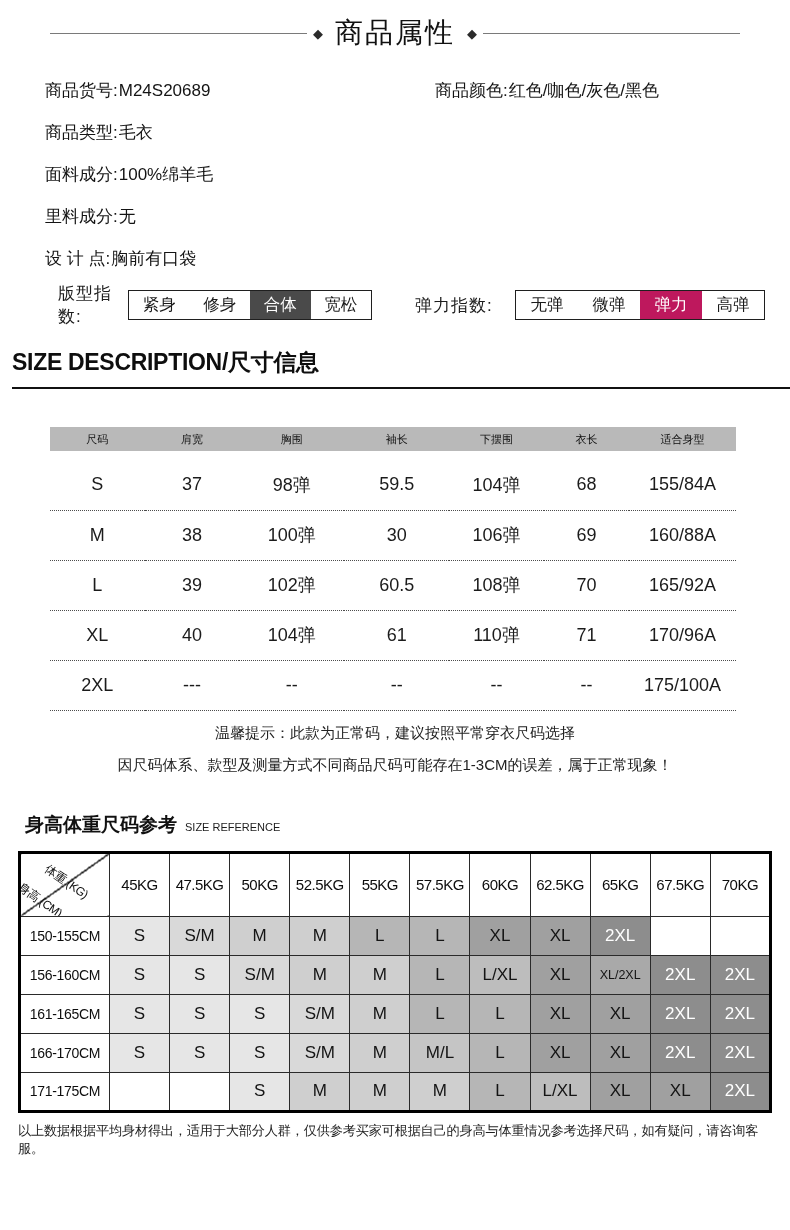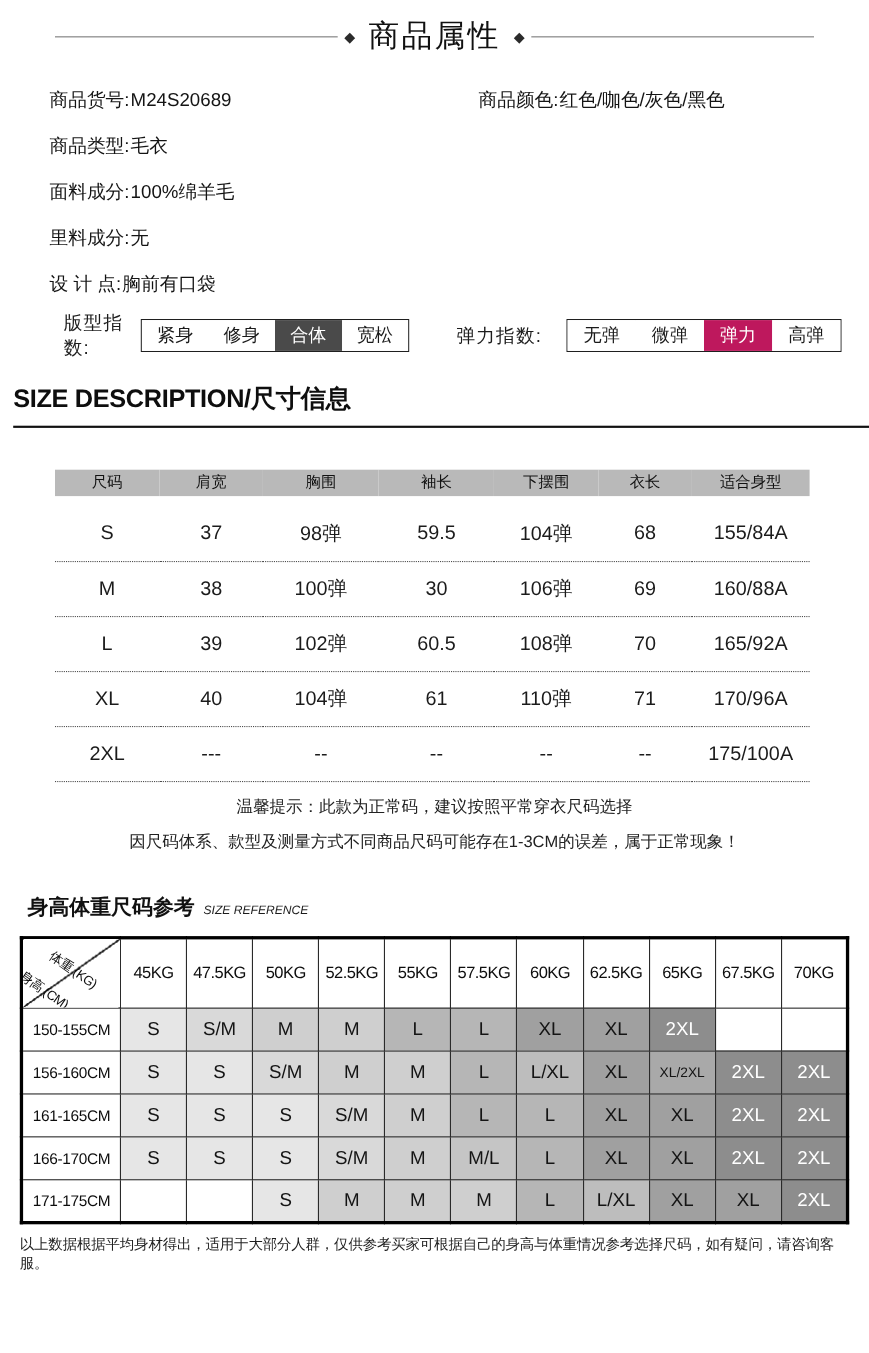--- a/index.html
+++ b/index.html
@@ -35,31 +35,31 @@
 
   
   .size-heading { margin:24px 0 0 12px; font-size:23px; font-weight:700; letter-spacing:-0.3px; color:#0e0e0e; padding-bottom:9px; border-bottom:2px solid #111; margin-right:0; }
 
   
   table { border-collapse:collapse; }
   .size-table { margin:38px 0 0 50px; width:686px; table-layout:fixed; }
   .size-table col.c0{width:13.8%} .size-table col.c1{width:13.8%} .size-table col.c2{width:15.3%}
   .size-table col.c3{width:15.3%} .size-table col.c4{width:13.8%} .size-table col.c5{width:12.4%}
   .size-table col.c6{width:15.6%}
-  .size-table thead th { height:24px; font-size:14px; font-weight:400; color:#111; text-align:center; }
+  .size-table thead th { height:24px; font-size:11px; font-weight:400; color:#111; text-align:center; }
   .size-table tbody::before { content:""; display:table-row; height:9px; }
   .size-table tbody td { height:50px; text-align:center; vertical-align:middle; font-size:18px; color:#1b1b1b; border-bottom:1.5px dotted #4c4c4c; }
 
   .tip { text-align:center; font-size:15px; color:#222; }
   .tip1 { margin-top:13px; }
   .tip2 { margin-top:13px; font-size:15px; }
 
   
   .ref-heading { margin:37px 0 0 25px; font-size:19px; font-weight:700; color:#111; display:flex; align-items:baseline; }
-  .ref-en { font-size:11px; font-weight:400; letter-spacing:0; margin-left:8px; color:#1c1c1c;font-style:italic; }
+  .ref-en { font-size:11px; font-weight:400; letter-spacing:0; margin-left:8px; color:#1c1c1c; }
 
   .ref-table { margin:13px 0 0 18px; width:754px; table-layout:fixed; border:3px solid #000; }
   .ref-table th, .ref-table td { border:1.2px solid #2a2a2a; }
   .ref-table col.h { width:90px; }
   .ref-table thead th { height:64px; font-size:15px; font-weight:400; letter-spacing:-0.5px; color:#0d0d0d; text-align:center; background:#fff; }
   .ref-table tbody tr { height:39px; }
   .ref-table tbody th { background:#fff; font-weight:400; font-size:14px; letter-spacing:-0.3px; color:#0d0d0d; text-align:center; }
   .ref-table tbody td { text-align:center; font-size:17px; color:#141414; }
 
   th.corner { position:relative; overflow:hidden; padding:0;

